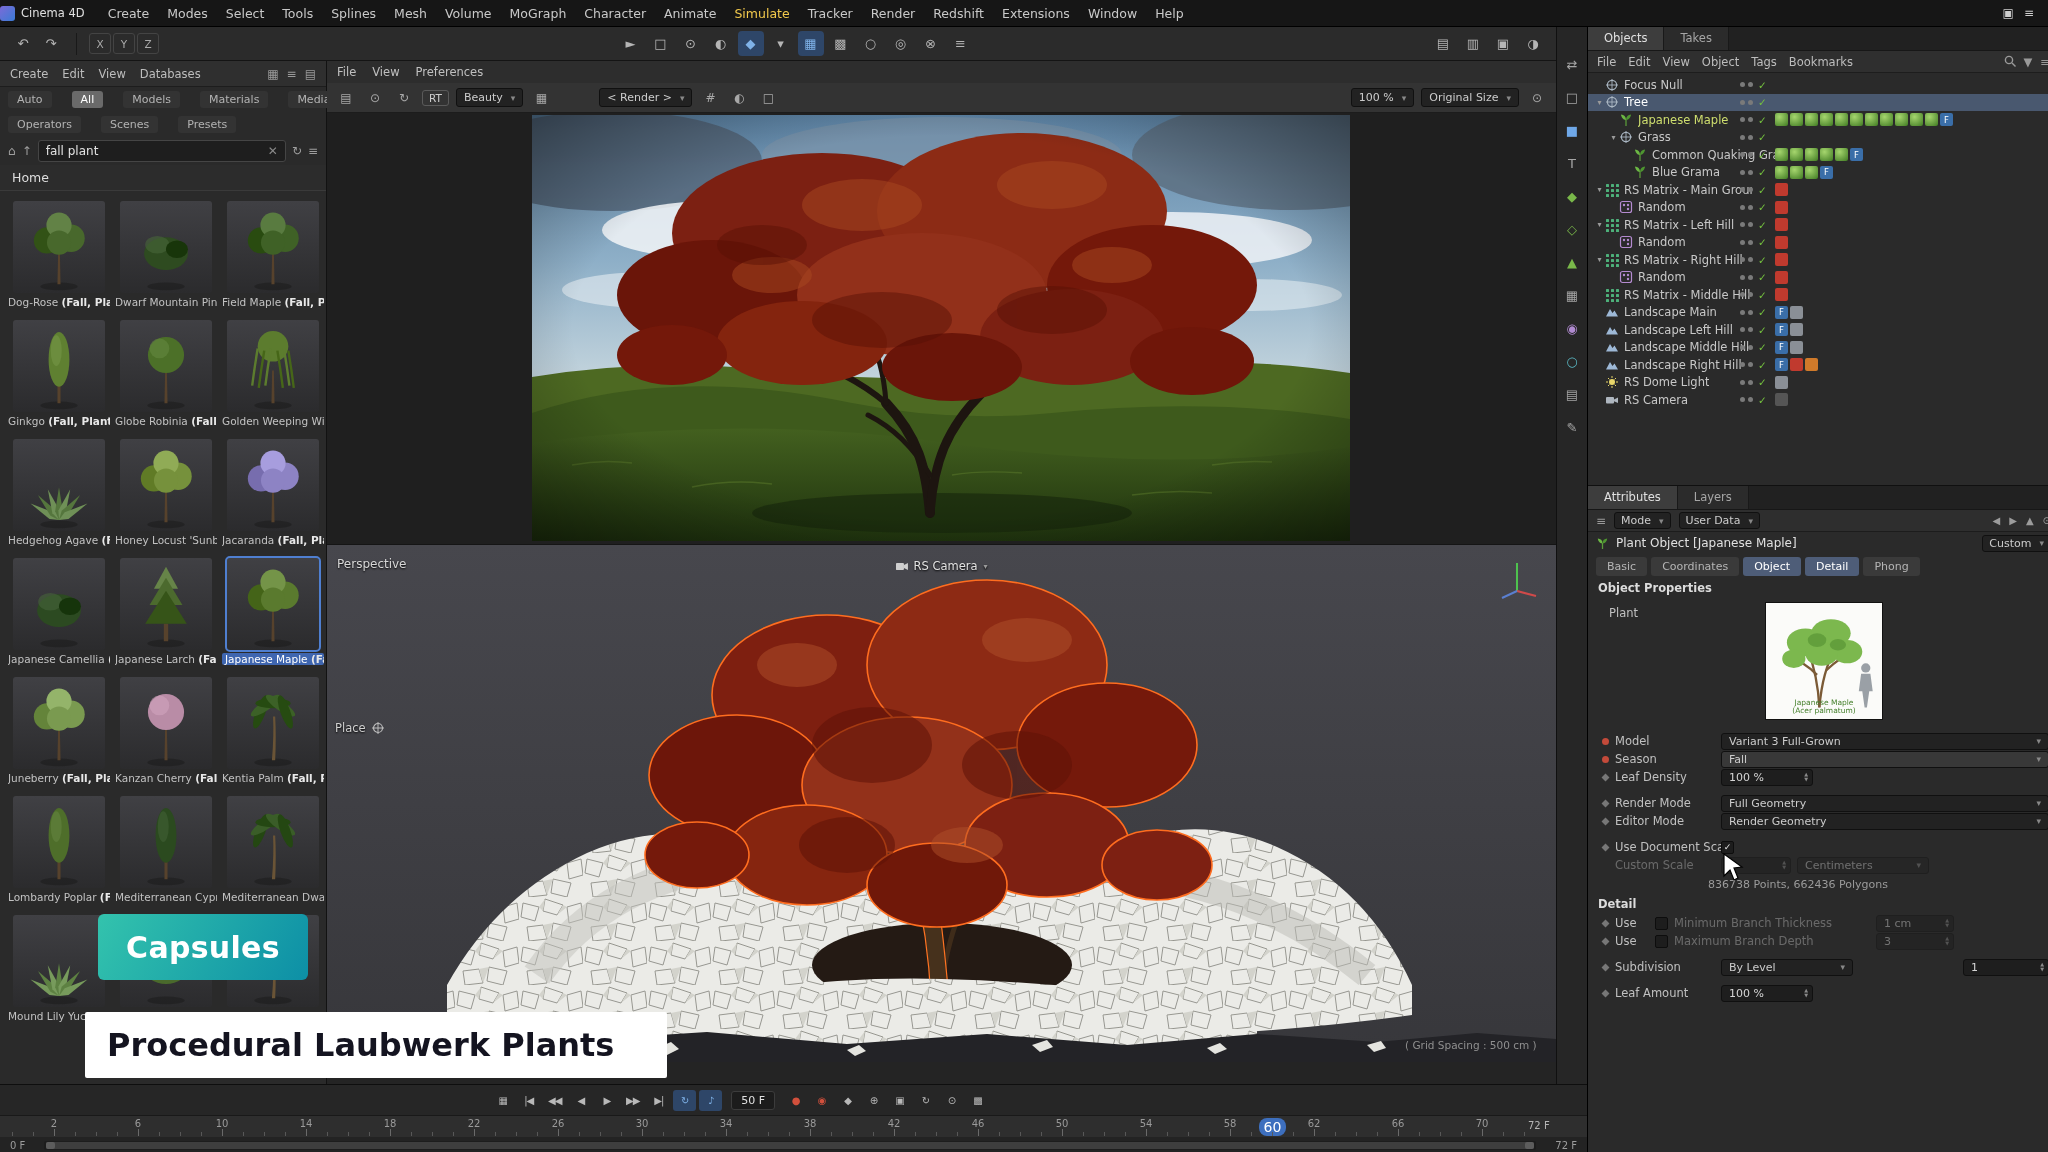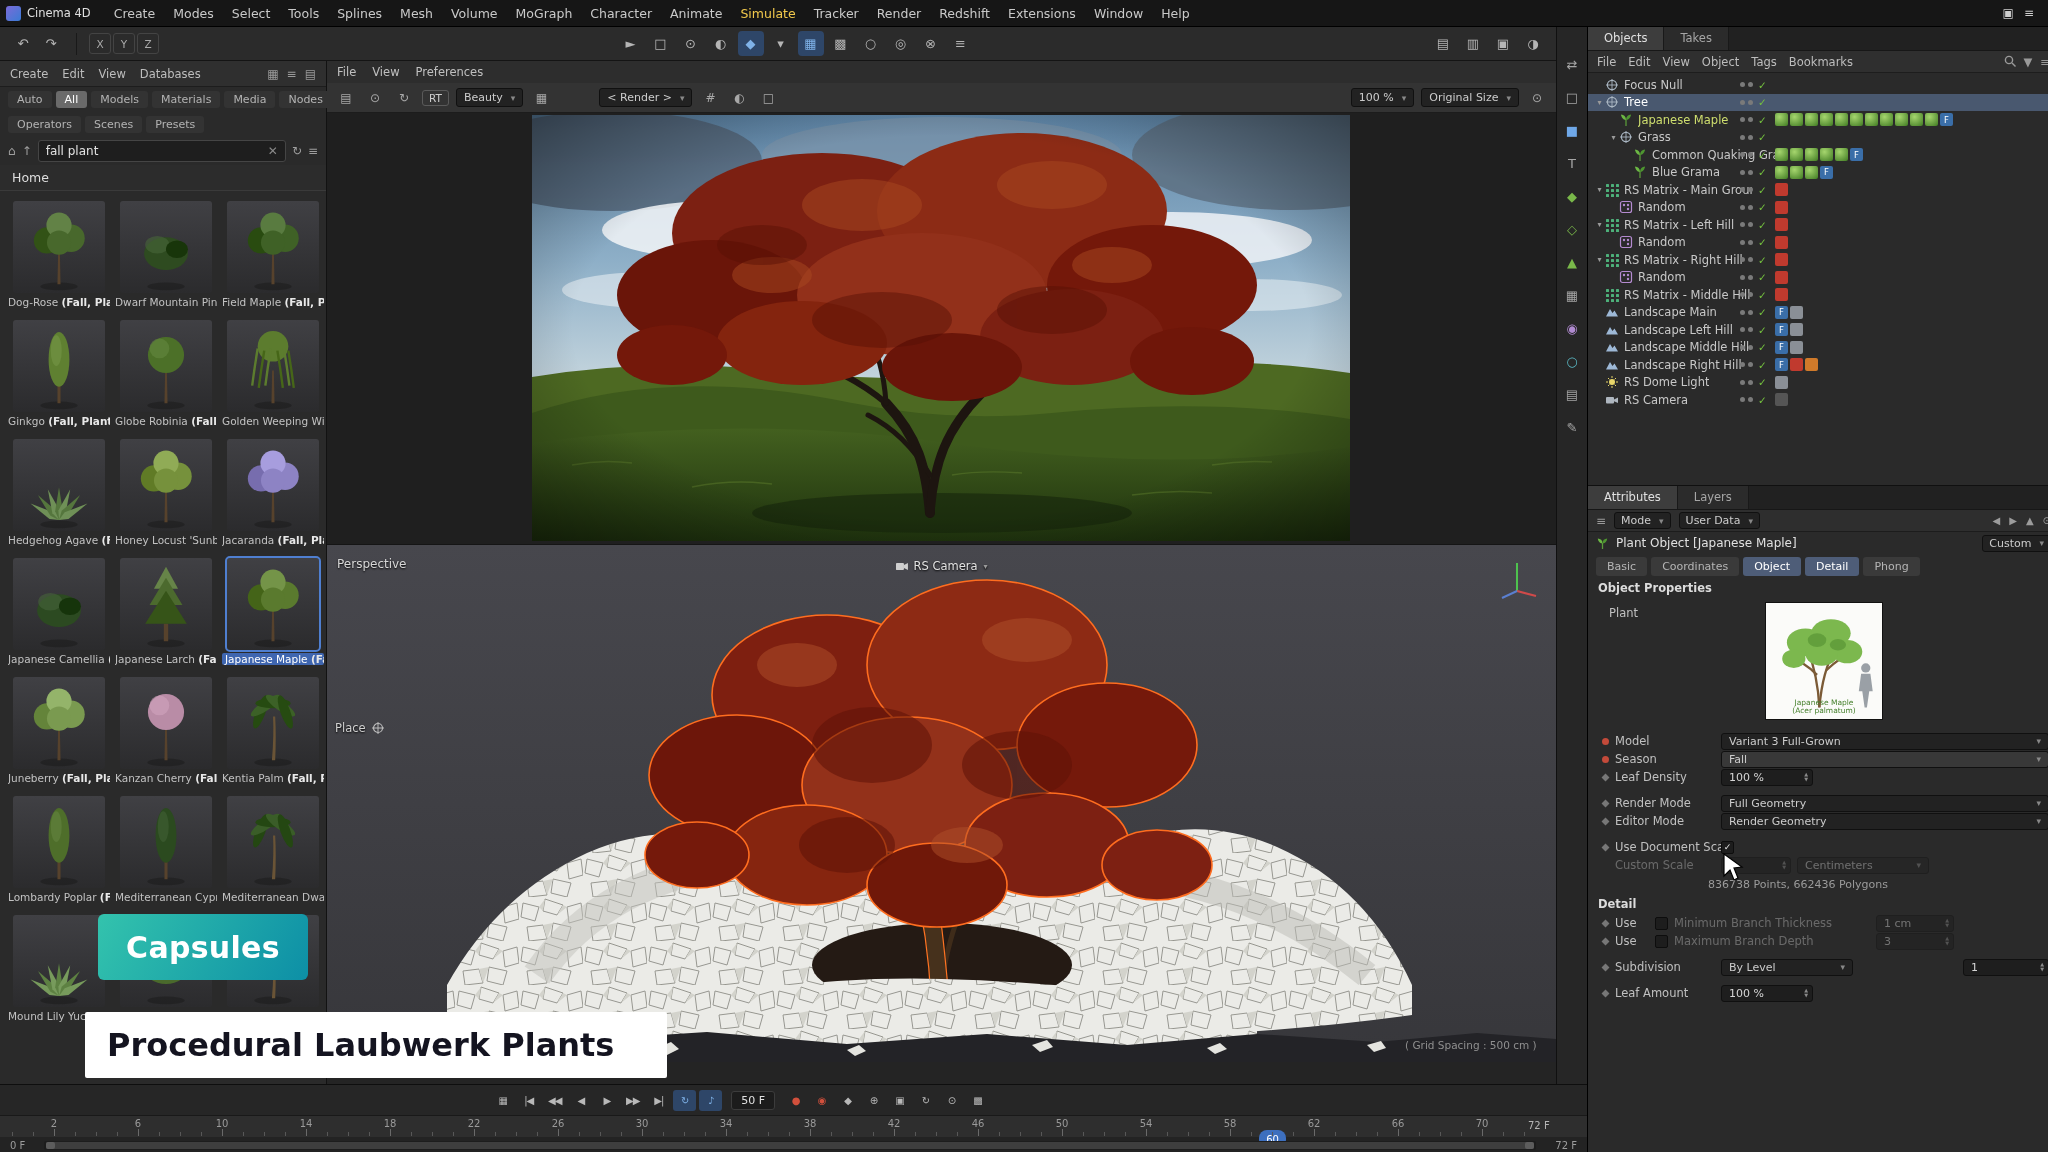--- a/index.html
+++ b/index.html
@@ -3,21 +3,21 @@
 <meta charset="utf-8">
 <style>
   *{box-sizing:border-box;margin:0;padding:0}
   html,body{background:#000}
   .screen{position:relative;width:2048px;height:1152px;overflow:hidden;background:#242424;
     font-family:"DejaVu Sans","Liberation Sans",sans-serif;color:#c7c7c7;font-size:12px;}
   .abs{position:absolute}
 
   
   .menubar{left:0;top:0;width:2048px;height:27px;background:#161616;border-bottom:1px solid #000;
-    display:flex;align-items:center;padding-left:6px}
+    display:flex;align-items:center;}
   .logo{display:flex;align-items:center;gap:6px;margin-right:14px}
   .logo-sq{width:15px;height:15px;border-radius:3px;background:linear-gradient(135deg,#7b6bd8,#3a7bd5)}
   .logo-txt{font-size:11.5px;color:#e0e0e0}
   .menu-item{padding:4px 9px;font-size:12.5px;color:#c9c9c9;cursor:default}
   .menu-item.active{color:#f2c94c}
   .mb-right{margin-left:auto;margin-right:14px;display:flex;gap:10px;color:#cfcfcf}
 
   
   .toolbar{left:0;top:27px;width:1556px;height:34px;background:#2b2b2b;border-bottom:1px solid #141414;
     display:flex;align-items:center;padding:0 10px;gap:4px}
@@ -28,21 +28,21 @@
   .tspacer{flex:1}
   .axis-chip{width:22px;height:21px;border:1px solid #444;border-radius:3px;display:flex;align-items:center;
     justify-content:center;font-size:10.5px;color:#aaa;margin-right:2px}
 
   
   .asset-panel{left:0;top:61px;width:327px;height:1023px;background:#2a2a2a;border-right:1px solid #121212;
     display:flex;flex-direction:column}
   .ab-menus{height:26px;display:flex;align-items:center;gap:14px;padding:0 10px;font-size:11.5px;
     color:#bdbdbd;background:#2f2f2f;border-bottom:1px solid #1d1d1d}
   .ab-menus .ricons{margin-left:auto;display:flex;gap:8px;color:#9a9a9a;font-size:12px}
-  .ab-filters{display:flex;gap:4px;padding:4px 8px;align-items:center}
+  .ab-filters{display:flex;gap:20px;padding:4px 8px;align-items:center}
   .chip{padding:2px 9px;font-size:11px;border-radius:3px;color:#b3b3b3;background:#333}
   .chip.active{background:#6a6a6a;color:#fff}
   .ab-search{display:flex;gap:6px;padding:3px 8px;align-items:center;color:#9f9f9f}
   .search-box{flex:1;background:#1e1e1e;border:1px solid #454545;border-radius:3px;height:22px;
     display:flex;align-items:center;padding:0 7px;gap:6px}
   .search-box input{flex:1;background:transparent;border:0;outline:0;color:#e2e2e2;font-size:12px;
     font-family:inherit}
   .ab-section{padding:5px 12px;font-size:12.5px;color:#dedede;border-bottom:1px solid #3a3a3a;background:#2c2c2c}
   .ab-grid{flex:1;display:grid;grid-template-columns:repeat(3,1fr);gap:12px 5px;padding:10px 8px 0 8px;
     overflow:hidden;align-content:start}
@@ -155,22 +155,22 @@
   .tl-transport{height:30px;display:flex;align-items:center;gap:3px;padding:0 8px}
   .tp{min-width:23px;height:21px;display:flex;align-items:center;justify-content:center;font-size:10px;
     color:#b8b8b8;border-radius:3px;padding:0 3px;letter-spacing:-1px}
   .tp.t-blue{background:#2e4668;color:#7fb2e8}
   .tp.t-red{color:#d2503c}
   .ffield{background:#1c1c1c;border:1px solid #3c3c3c;border-radius:3px;padding:2px 9px;font-size:11px;color:#e0e0e0;margin:0 6px}
   .tl-ruler{position:relative;height:22px;background:#2e2e2e;border-top:1px solid #191919}
   .tick{position:absolute;bottom:1px;width:1px;height:4px;background:#585858}
   .tick.big{height:7px;background:#6a6a6a}
   .rnum{position:absolute;top:2px;transform:translateX(-50%);font-size:10px;color:#9a9a9a}
-  .playhead{position:absolute;top:14px;width:27px;height:18px;background:#3d6fbe;border-radius:8px;color:#fff;
-    font-size:10px;display:flex;align-items:center;justify-content:center}
+  .playhead{position:absolute;top:2px;width:27px;height:18px;background:#3d6fbe;border-radius:8px;color:#fff;
+    font-size:14px;display:flex;align-items:center;justify-content:center}
   .ruler-end{position:absolute;top:4px;left:1528px;font-size:10px;color:#b5b5b5}
   .tl-range{height:16px;display:flex;align-items:center;gap:19px;padding:0 10px;background:#232323;font-size:10px;color:#9c9c9c}
   .range-track{flex:1;height:9px;background:#1d1d1d;border-radius:2px;position:relative}
   .range-bar{position:absolute;left:2px;right:2px;top:1px;bottom:1px;background:#3e3e3e;border-radius:2px}
   .range-grip{position:absolute;top:1px;bottom:1px;width:9px;background:#5d5d5d;border-radius:2px}
 
   
   .capsules{position:absolute;left:98px;top:914px;width:210px;height:66px;border-radius:6px;
     background:linear-gradient(120deg,#33c3ad,#0d8fa6);color:#fff;font-size:30px;font-weight:bold;
     display:flex;align-items:center;justify-content:center;z-index:40;letter-spacing:.3px}

